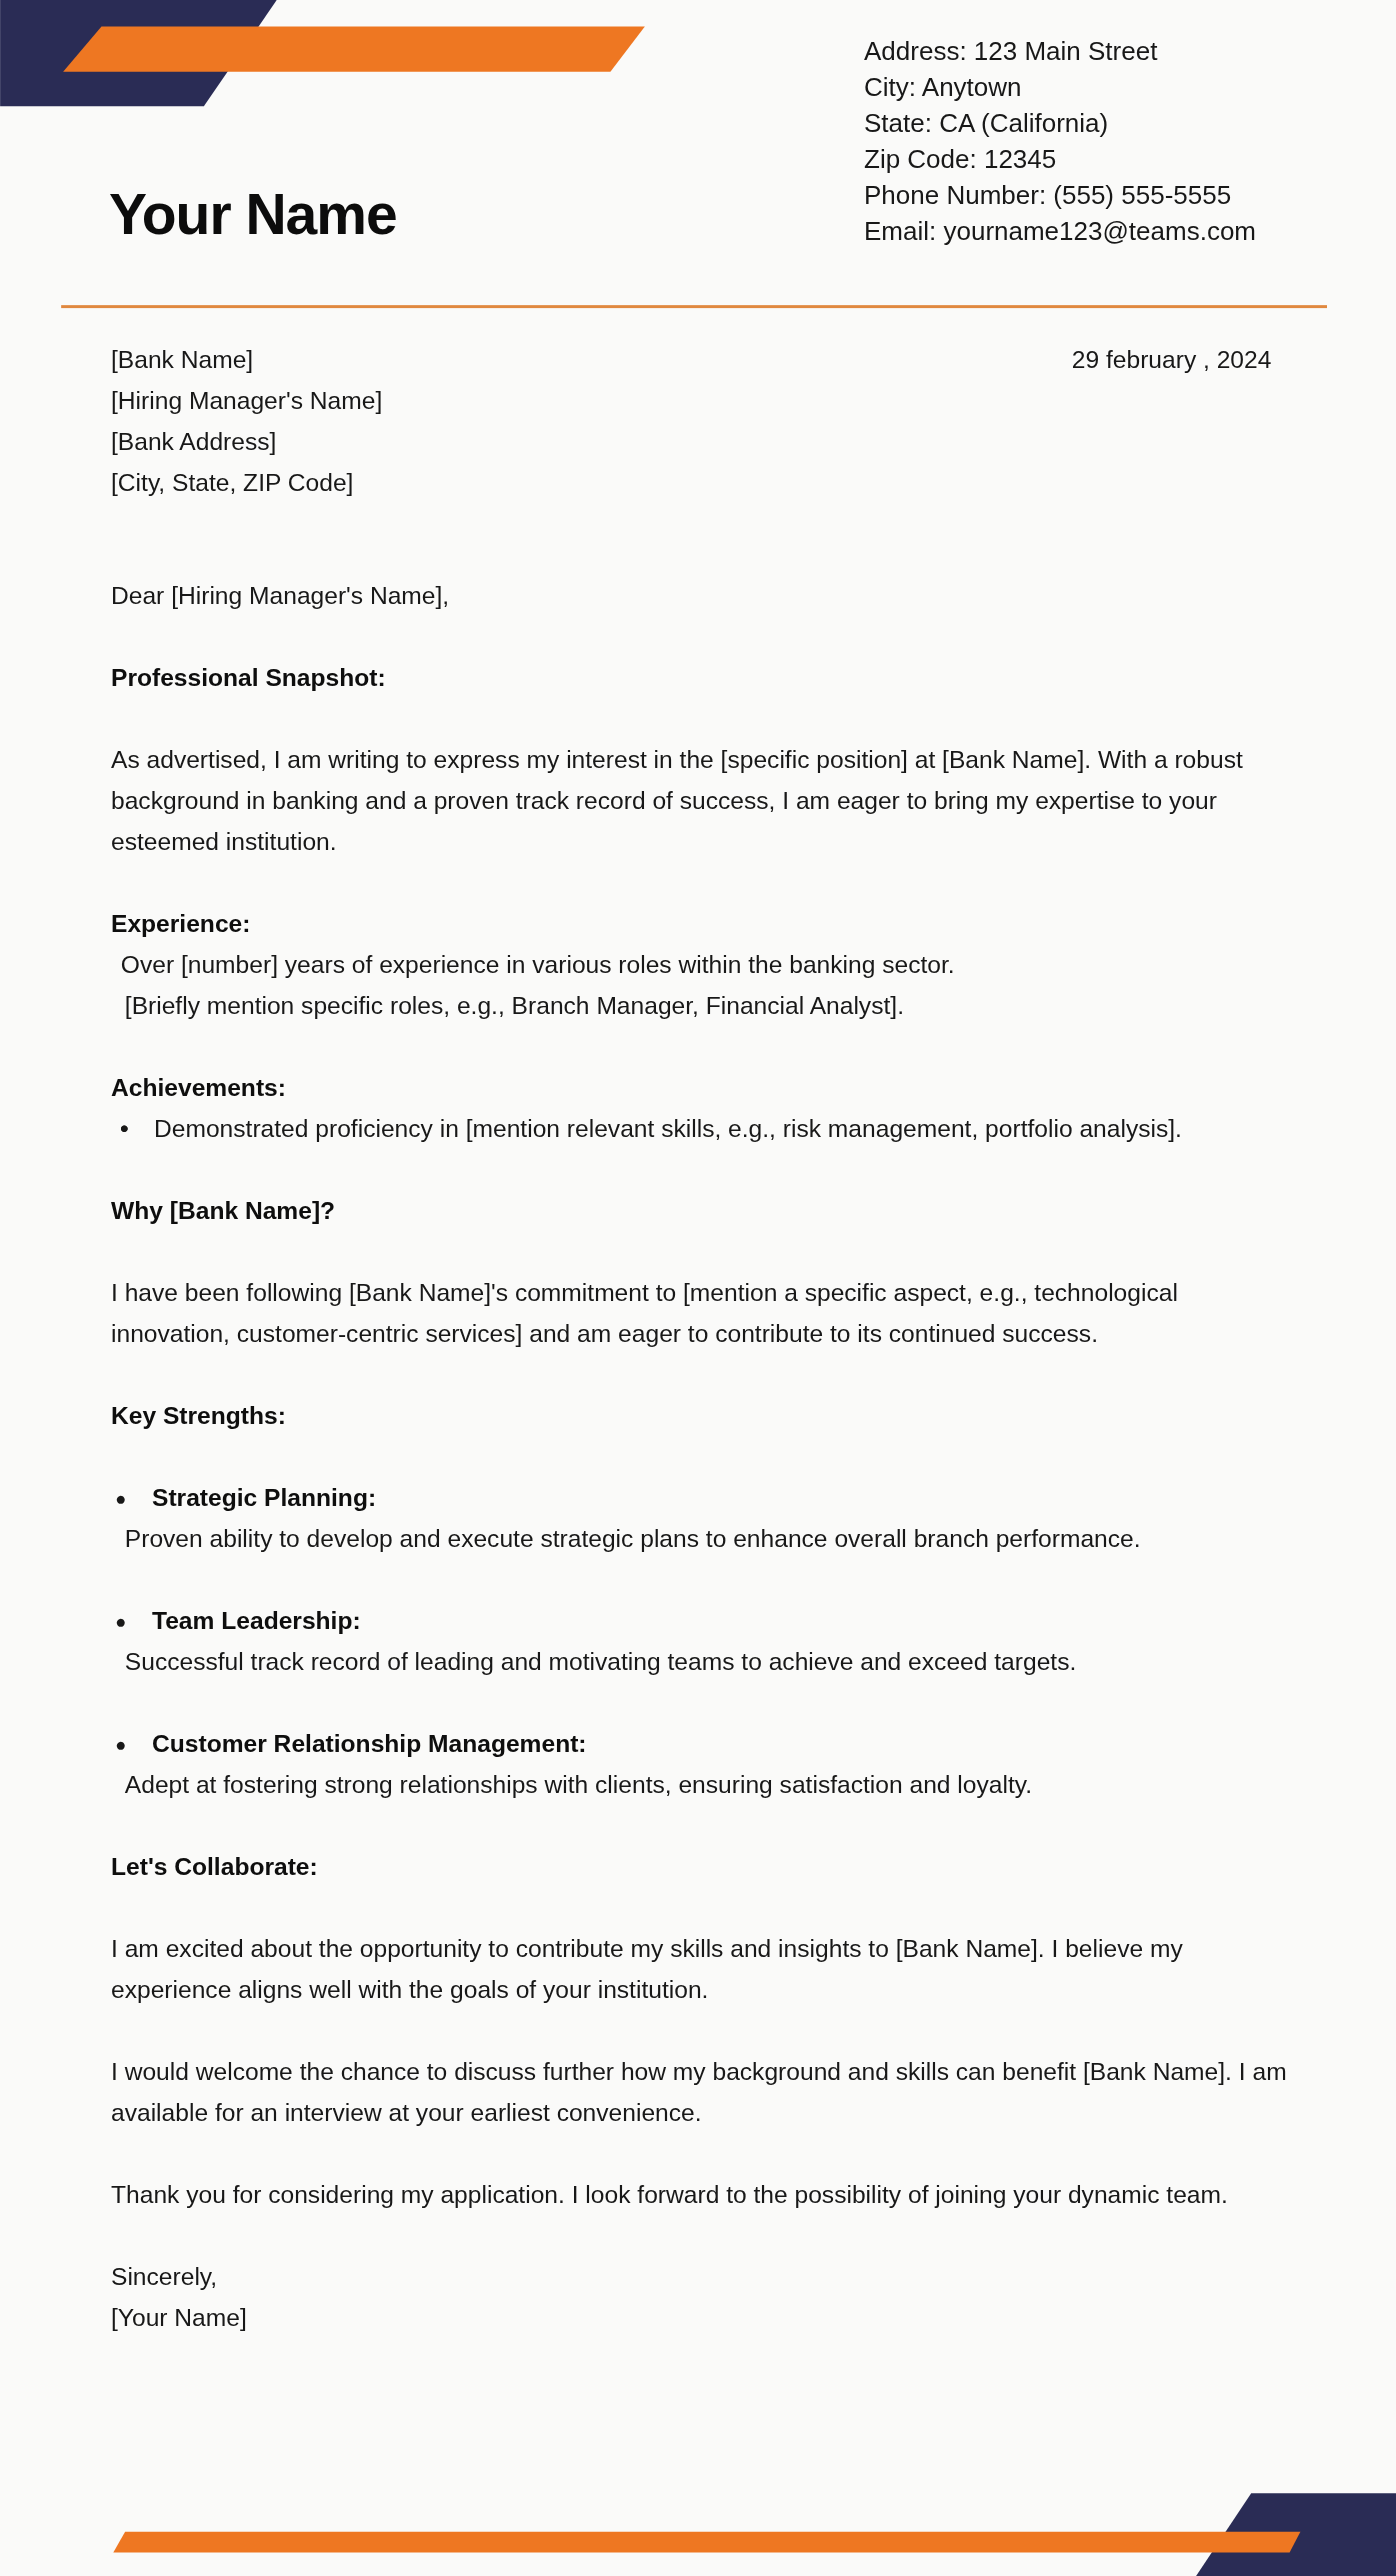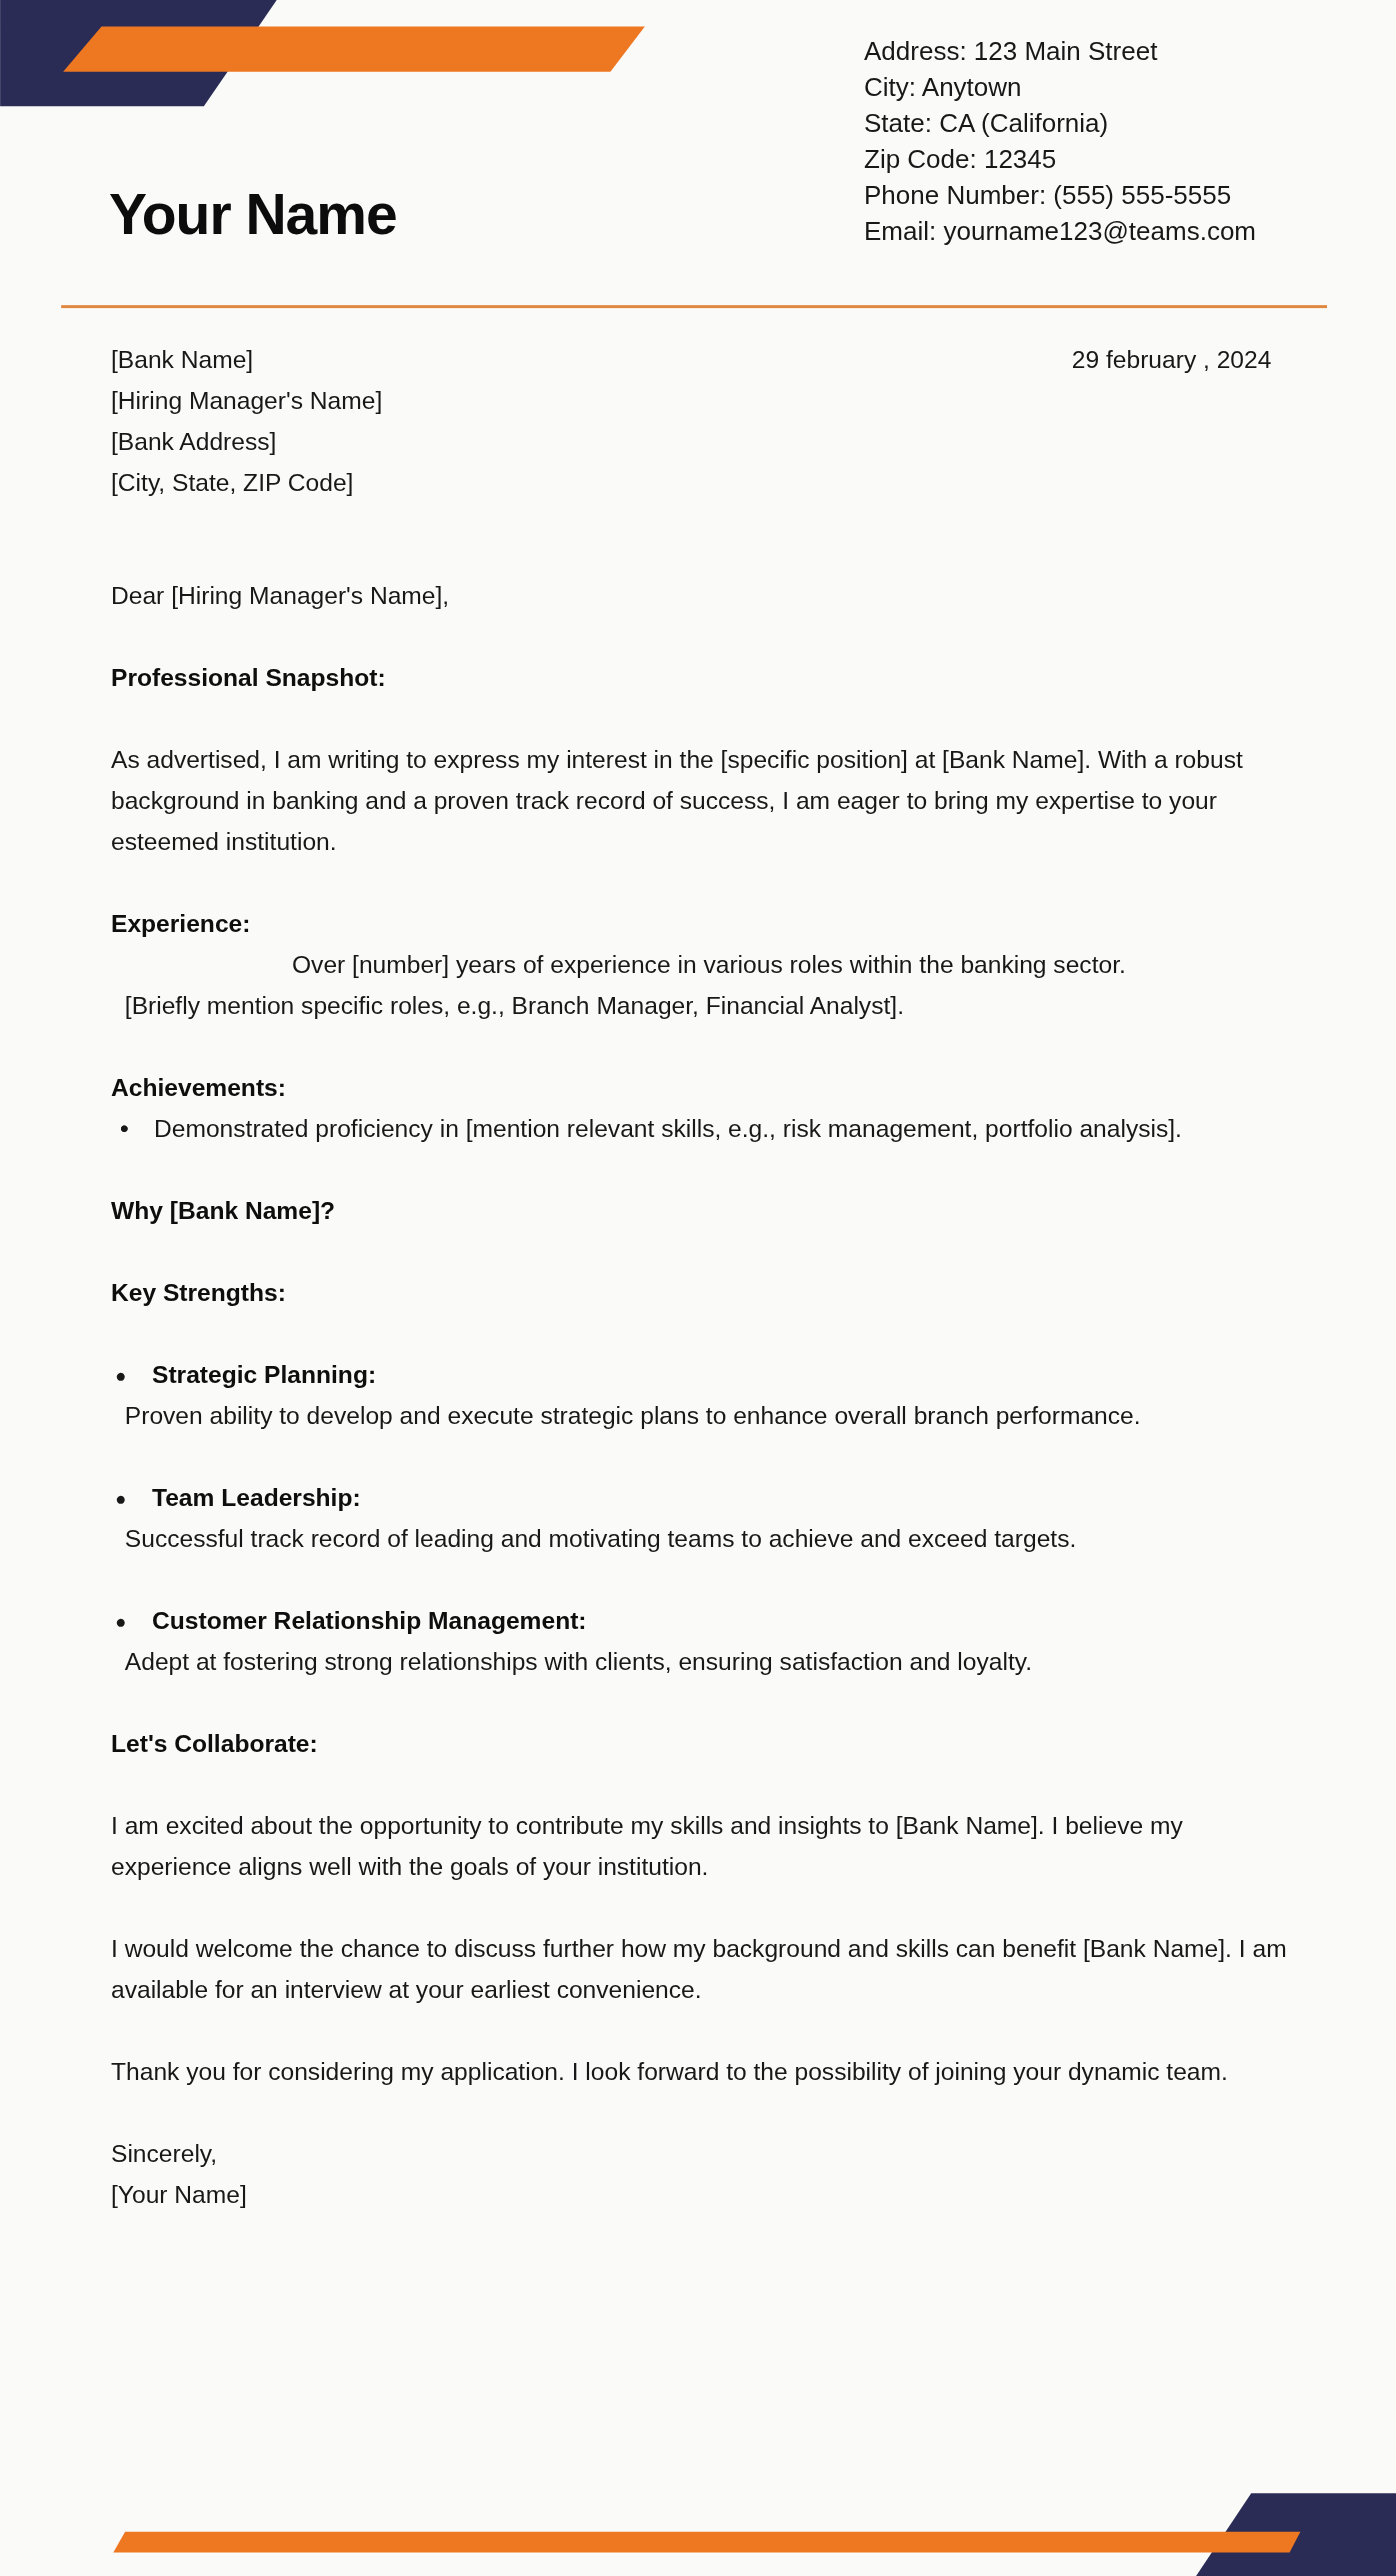--- a/index.html
+++ b/index.html
@@ -27,21 +27,21 @@
   .body {
     position:absolute; left:111px; top:339px; width:1186px;
     font-size:24.6px; line-height:41px; text-align:left;
   }
   p { margin:0; }
   .para { margin-top:41px; }
   .salutation { margin-top:72px; }
   .b { font-weight:700; color:#0e0e0e; }
   .recipient { position:relative; }
   .date { position:absolute; top:0; right:25.6px; }
-  .indent10 { padding-left:9.8px;text-align:center; }
+  .indent10 { padding-left:9.8px; }
   .indent14 { padding-left:13.8px; }
   .bullet-row { position:relative; padding-left:43px; }
   .dot { position:absolute; left:8.9px; top:0; }
   .strength-label-row { position:relative; padding-left:41px; }
   .dot2 { position:absolute; left:3.9px; top:1px; font-size:18.7px; }
 </style>
 </head>
 <body>
 
 <div class="page">
@@ -88,20 +88,21 @@
     <p class="para b">Achievements:</p>
     <div class="bullet-row">
       <span class="dot">•</span>
     </div>
     <div class="bullet-row">
       <span class="dot">•</span>
       <span>Demonstrated proficiency in [mention relevant skills, e.g., risk management, portfolio analysis].</span>
     </div>
 
     <p class="para b">Why [Bank Name]?</p>
+    <p class="para">I have been following [Bank Name]'s commitment to [mention a specific aspect, e.g., technological innovation, customer-centric services] and am eager to contribute to its continued success.</p>
 
     <p class="para b">Key Strengths:</p>
 
     <div class="para">
       <div class="strength-label-row">
         <span class="dot2">●</span>
         <span class="b">Strategic Planning:</span>
       </div>
       <div class="indent14">Proven ability to develop and execute strategic plans to enhance overall branch performance.</div>
     </div>

